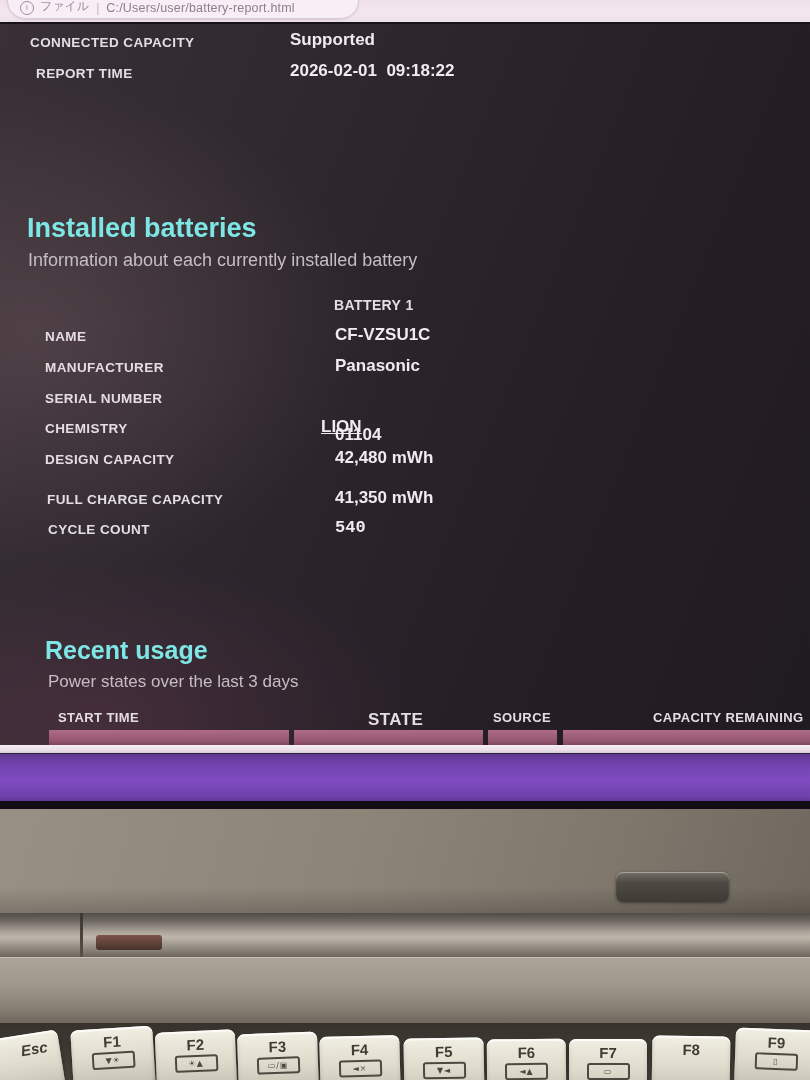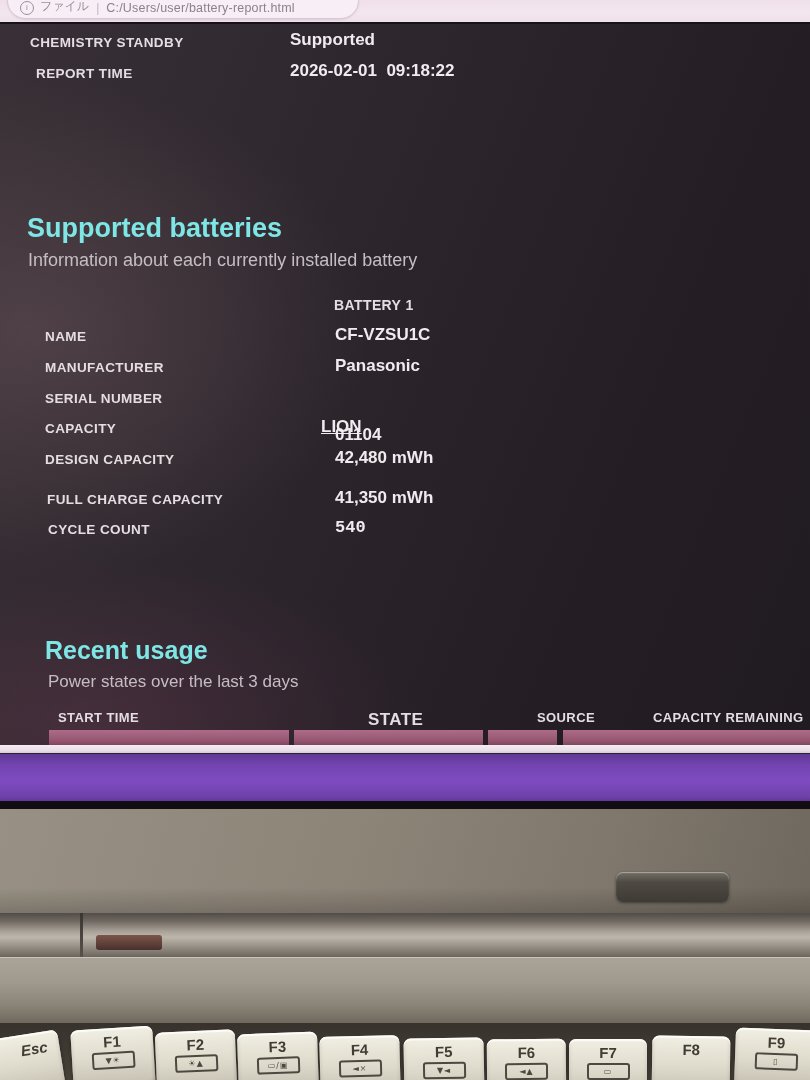--- a/index.html
+++ b/index.html
@@ -81,51 +81,51 @@
   <div id="address-pill">
     <div class="a-ico">i</div>
     <span class="a-txt">ファイル</span>
     <span class="a-sep">|</span>
     <span class="a-url">C:/Users/user/battery-report.html</span>
   </div>
 </div>
 
 <div id="screen">
 
-  <div class="abs lbl" style="left:30px;top:11px;">CHEMISTRY STANDBY</div>
+  <div class="abs lbl" style="left:30px;top:11px;">CONNECTED CAPACITY</div>
   <div class="abs val" style="left:290px;top:6px;">Supported</div>
   <div class="abs lbl" style="left:36px;top:42px;text-align:center;">REPORT TIME</div>
   <div class="abs val" style="left:290px;top:37px;font-weight:700;">2026-02-01  09:18:22</div>
 
-  <div class="abs cyan" style="left:27px;top:189px;font-size:27px;">Supported batteries</div>
+  <div class="abs cyan" style="left:27px;top:189px;font-size:27px;">Installed batteries</div>
   <div class="abs muted" style="left:28px;top:226px;font-size:18px;">Information about each currently installed battery</div>
 
   <div class="abs lbl" style="left:334px;top:273px;font-size:14px;">BATTERY 1</div>
 
   <div class="abs lbl" style="left:45px;top:305px;">NAME</div>
   <div class="abs val" style="left:335px;top:301px;">CF-VZSU1C</div>
   <div class="abs lbl" style="left:45px;top:336px;">MANUFACTURER</div>
   <div class="abs val" style="left:335px;top:332px;">Panasonic</div>
   <div class="abs lbl" style="left:45px;top:367px;">SERIAL NUMBER</div>
   <div class="abs val" style="left:335px;top:363px;margin-top:38px;">01104</div>
-  <div class="abs lbl" style="left:45px;top:397px;">CAPACITY</div>
+  <div class="abs lbl" style="left:45px;top:397px;">CHEMISTRY</div>
   <div class="abs val" style="left:321px;top:393px;text-decoration:underline;">LION</div>
   <div class="abs lbl" style="left:45px;top:428px;">DESIGN CAPACITY</div>
   <div class="abs val" style="left:335px;top:424px;">42,480 mWh</div>
   <div class="abs lbl" style="left:47px;top:468px;">FULL CHARGE CAPACITY</div>
   <div class="abs val" style="left:335px;top:464px;">41,350 mWh</div>
   <div class="abs lbl" style="left:48px;top:498px;">CYCLE COUNT</div>
   <div class="abs val" style="left:335px;top:494px;font-family:Liberation Mono, monospace;">540</div>
 
   <div class="abs cyan" style="left:45px;top:612px;font-size:25px;">Recent usage</div>
   <div class="abs muted" style="left:48px;top:648px;font-size:17px;">Power states over the last 3 days</div>
 
   <div class="abs lbl" style="left:58px;top:686px;font-size:13px;">START TIME</div>
   <div class="abs lbl" style="left:368px;top:686px;font-size:17px;">STATE</div>
-  <div class="abs lbl" style="left:493px;top:686px;font-size:13px;margin-left:44px;">SOURCE</div>
+  <div class="abs lbl" style="left:493px;top:686px;font-size:13px;">SOURCE</div>
   <div class="abs lbl" style="left:653px;top:686px;font-size:13px;">CAPACITY REMAINING</div>
 
   <div class="pinkcell" style="left:49px;width:240px;"></div>
   <div class="pinkcell" style="left:294px;width:189px;"></div>
   <div class="pinkcell" style="left:488px;width:69px;"></div>
   <div class="pinkcell" style="left:563px;width:247px;"></div>
 
   <div id="white-strip"></div>
 </div>
 

